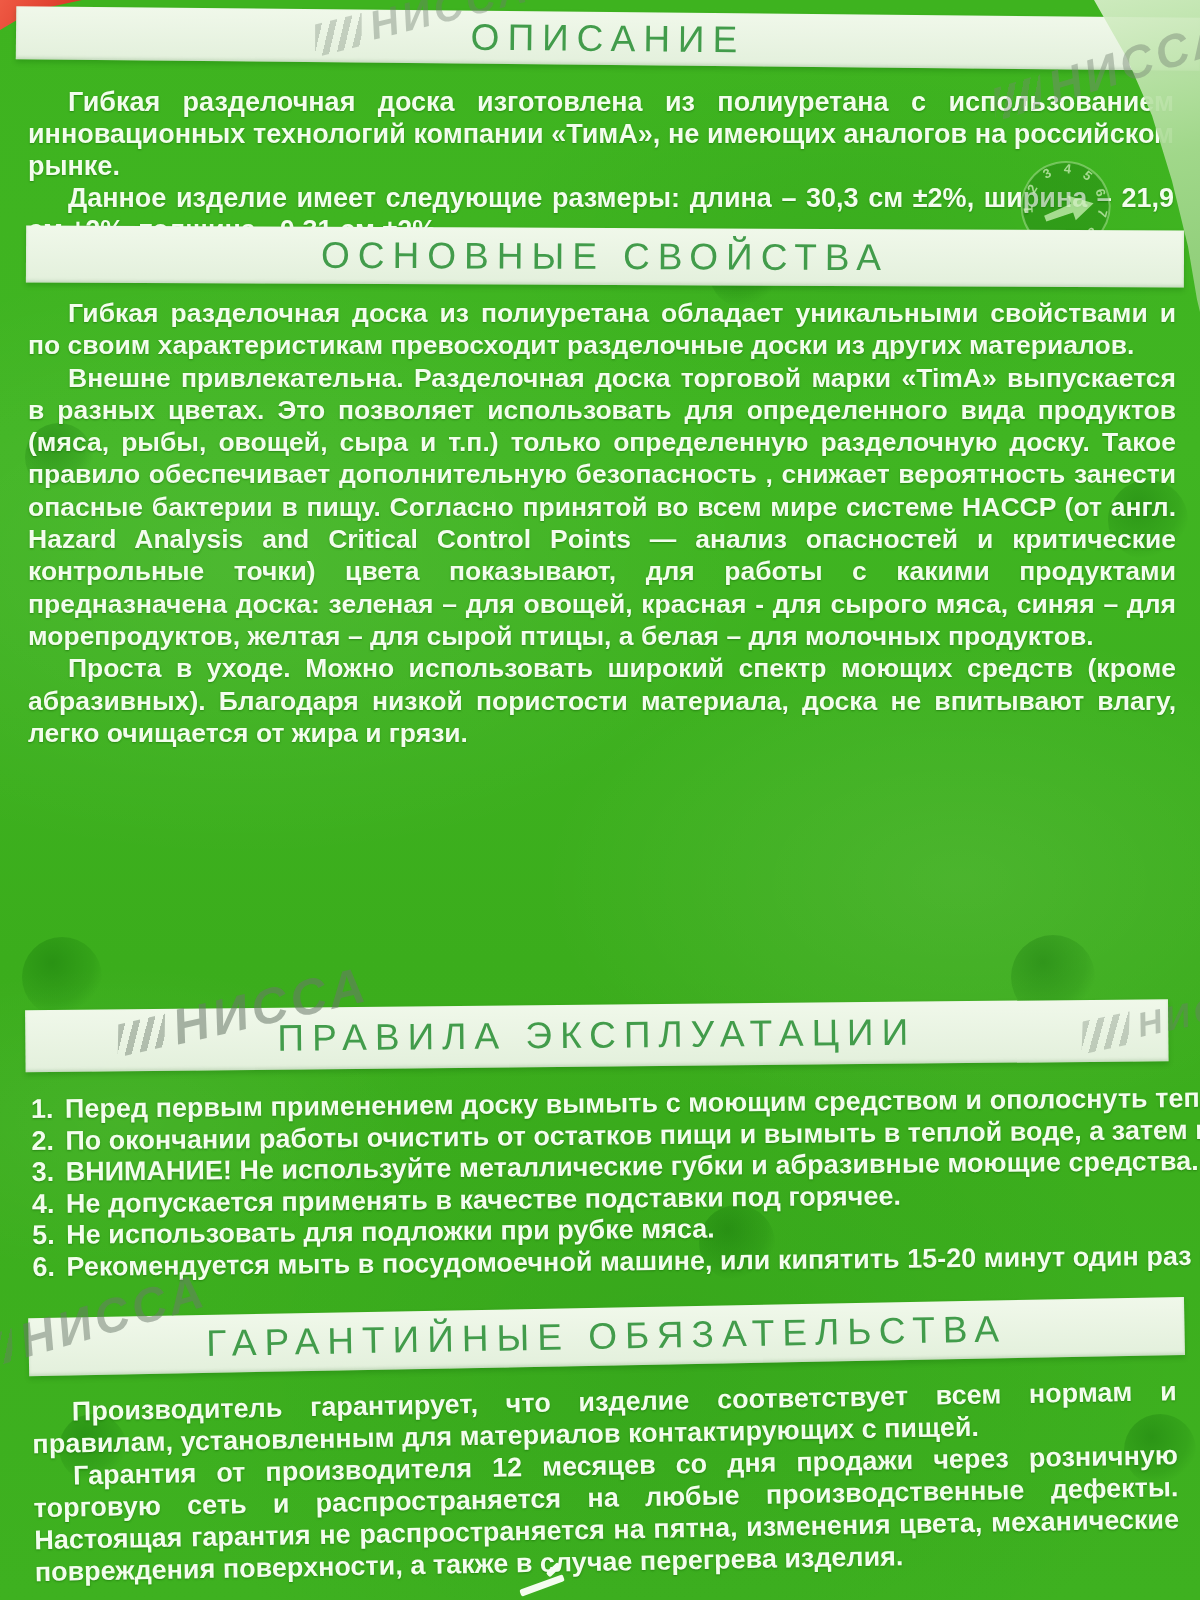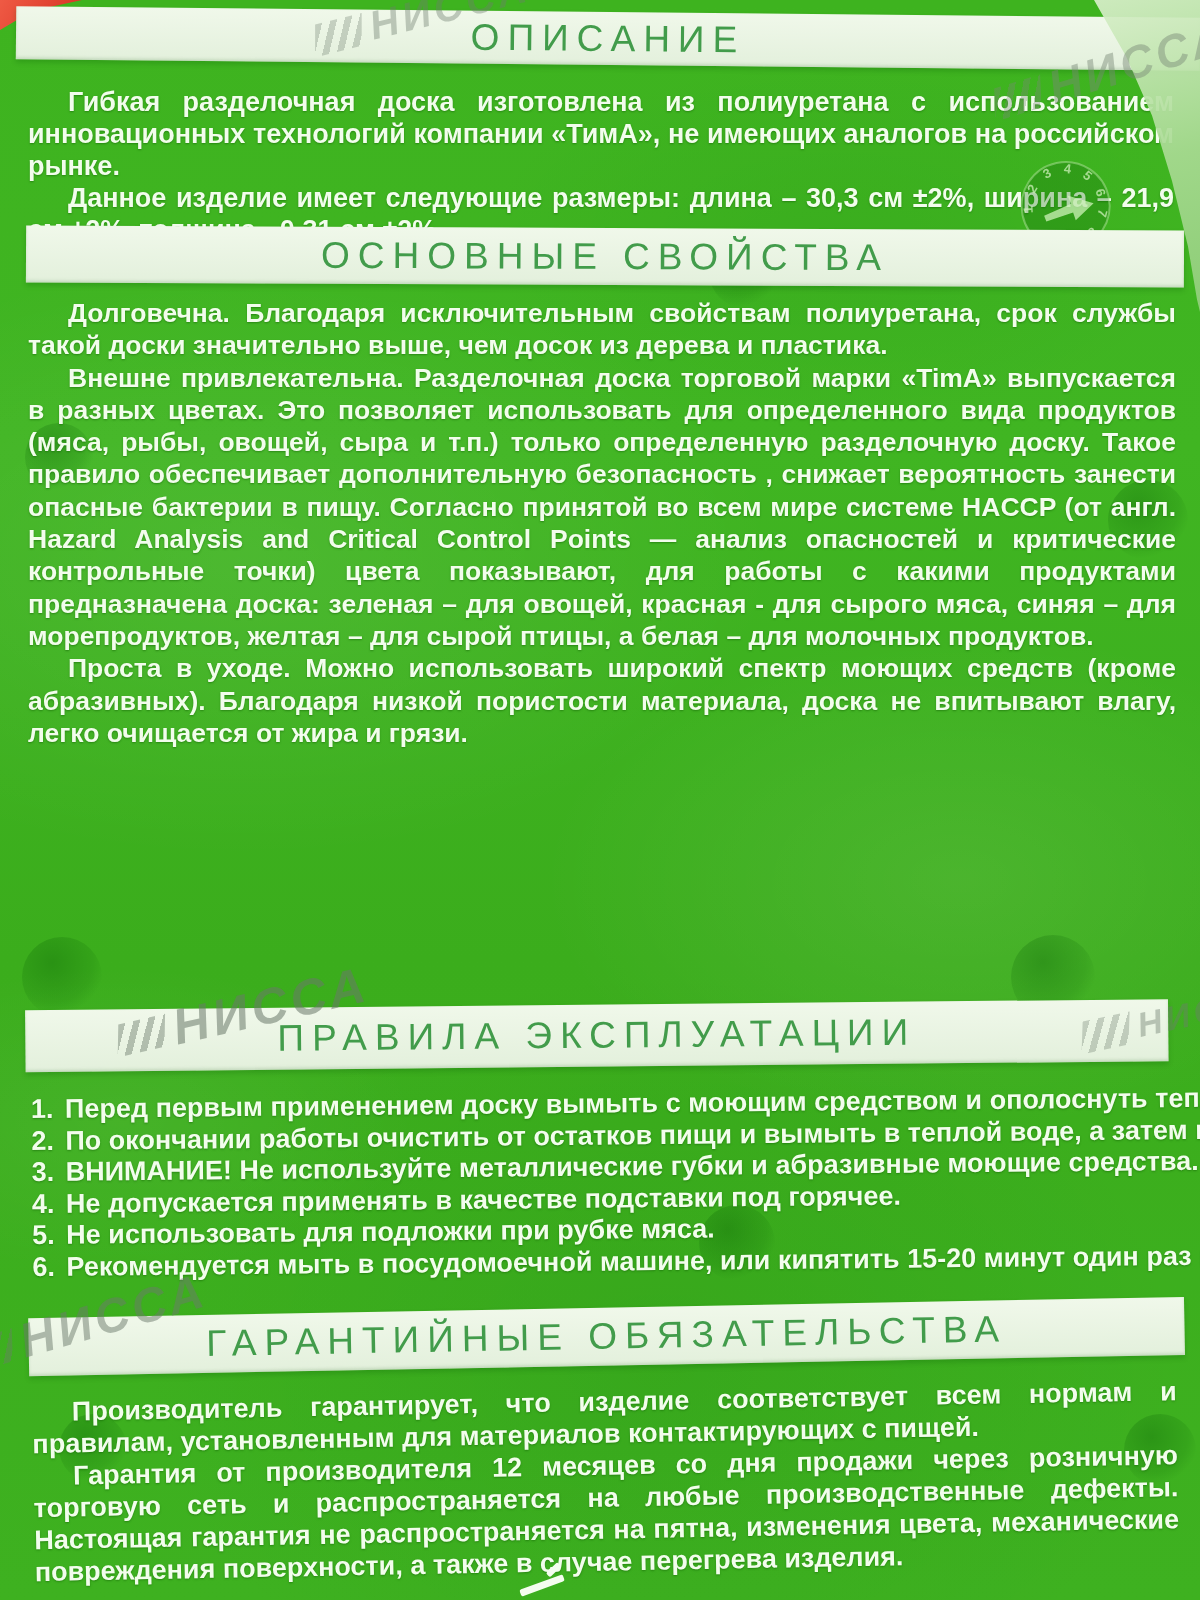--- a/index.html
+++ b/index.html
@@ -117,21 +117,21 @@
         <textPath href="#wheelpath">1 2 3 4 5 6 7 8 9</textPath>
       </text>
       <polygon points="27,55 56,49 54,40 78,53 57,66 56,58 28,61" fill="rgba(210,245,190,0.72)"></polygon>
     </svg>
   </div>
 
   <div class="bar" style="left:26px;top:228px;width:1158px;height:57px;transform:rotate(0.25deg);">
     <h2>ОСНОВНЫЕ СВОЙСТВА</h2>
   </div>
   <div class="copy sec-props-text">
-    <p>Долговечна.  Благодаря исключительным свойствам полиуретана, срок службы такой доски значительно выше, чем досок из дерева и пластика.</p>
+    <p>Гибкая разделочная доска из полиуретана обладает уникальными свойствами и по своим характеристикам превосходит разделочные доски из других материалов.</p>
     <p>Внешне привлекательна.  Разделочная доска торговой марки  «TimA» выпускается в разных цветах. Это позволяет использовать для определенного вида продуктов (мяса, рыбы, овощей, сыра и т.п.)  только определенную разделочную доску. Такое правило обеспечивает дополнительную безопасность , снижает вероятность занести опасные бактерии в пищу. Согласно принятой во всем мире системе HACCP (от англ. Hazard Analysis and Critical Control Points — анализ опасностей и критические контрольные точки) цвета показывают, для работы с какими продуктами предназначена доска:  зеленая – для овощей, красная - для сырого мяса, синяя – для морепродуктов, желтая – для сырой птицы, а белая – для молочных продуктов.</p>
     <p>Проста в уходе.  Можно использовать широкий спектр моющих средств (кроме абразивных). Благодаря низкой пористости материала, доска не впитывают влагу, легко очищается от жира и грязи.</p>
   </div>
 
   <div class="rules-wrap">
     <div class="bar rules-bar">
       <h2>ПРАВИЛА ЭКСПЛУАТАЦИИ</h2>
     </div>
     <div class="rules-list">
       <div class="rule"><span class="num">1.</span><span>Перед первым применением  доску вымыть с моющим средством и ополоснуть теплой водой.</span></div>

